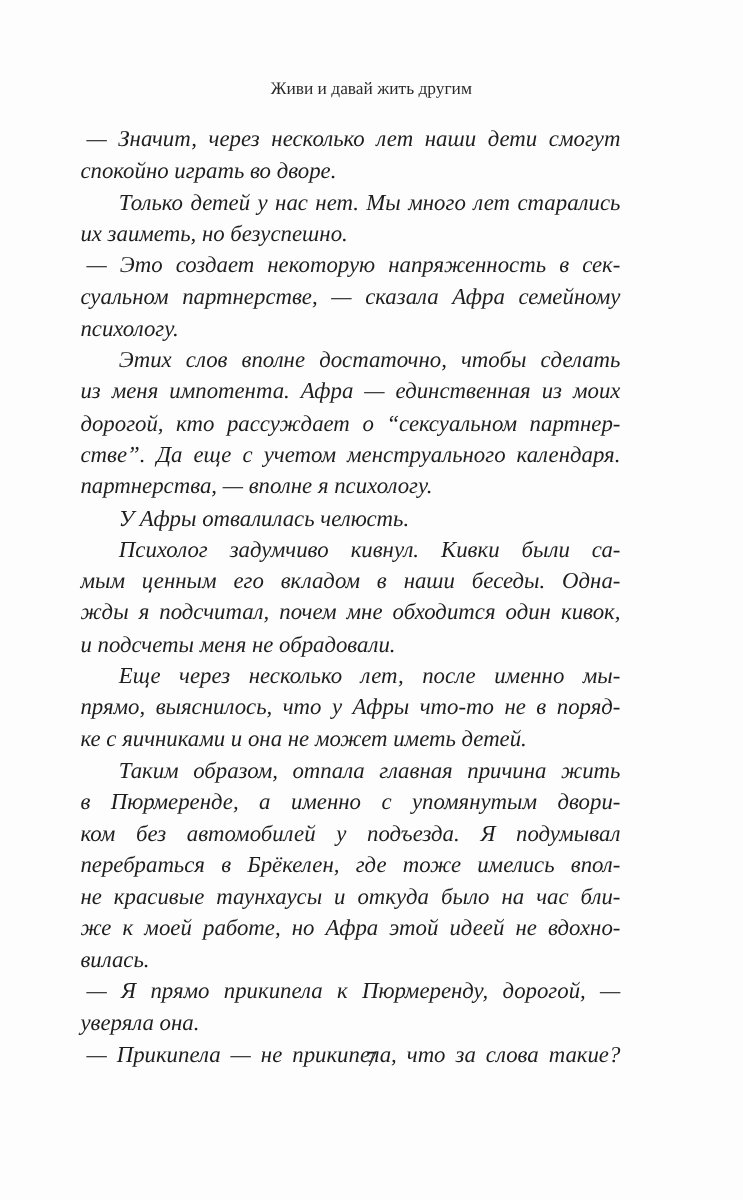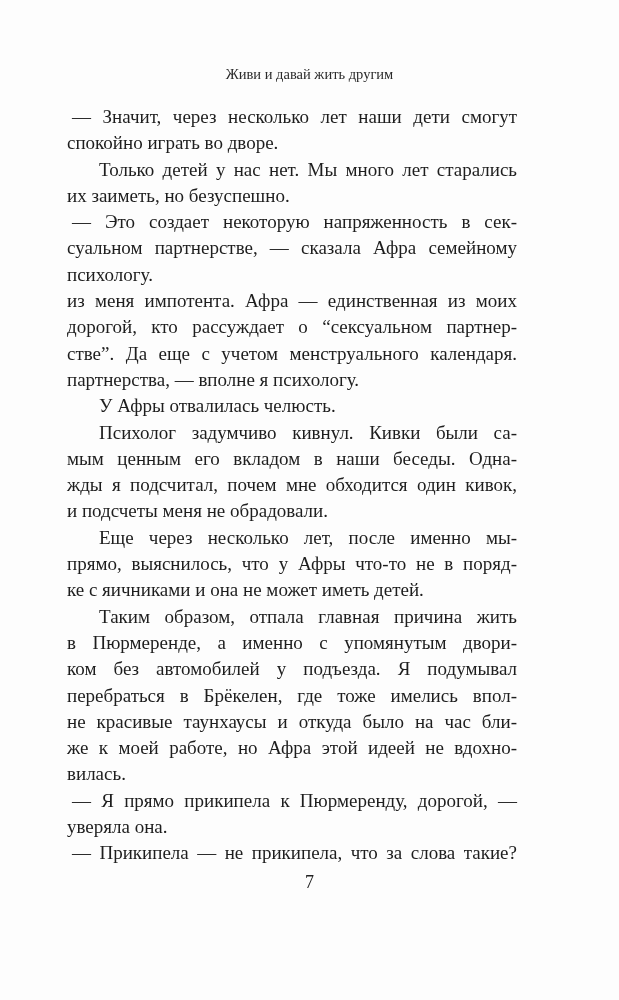--- a/index.html
+++ b/index.html
@@ -4,21 +4,21 @@
   <style>
     html, body { margin: 0; padding: 0; background: #ffffff; }
     body { width: 619px; height: 1000px; position: relative; overflow: hidden; }
     .page { position: absolute; left: 0; top: 0; width: 619px; height: 1000px; background: #fdfdfd; }
     .running-head {
       position: absolute; top: 66px; left: 0; width: 619px; text-align: center;
       font-family: "Liberation Serif", "DejaVu Serif", serif; font-size: 14.5px; color: #2a2a2a;
     }
     .text {
       position: absolute; left: 67px; top: 104px; width: 450px;
-      font-family: "Liberation Serif", "DejaVu Serif", serif; font-size: 19px; line-height: 26.3px; color: #1e1e1e;
+      font-family: "Liberation Serif", "DejaVu Serif", serif; font-size: 19px; line-height: 26.3px; color: #1e1e1e; font-style: italic;
     }
     .line { display: block; white-space: nowrap; height: 26.3px; }
     .line.just { text-align: justify; text-align-last: justify; }
     .line.indent { padding-left: 32px; }
     .line.dash { padding-left: 5px; }
     .page-number {
       position: absolute; top: 872px; left: 0; width: 619px; text-align: center;
       font-family: "Liberation Serif", "DejaVu Serif", serif; font-size: 18px; color: #222;
     }
   </style>
@@ -28,20 +28,21 @@
 <div class="page">
   <div class="running-head">Живи и давай жить другим</div>
   <div class="text" id="text-body">
       <span class="line just dash">— Значит, через несколько лет наши дети смогут</span>
       <span class="line">спокойно играть во дворе.</span>
       <span class="line just indent">Только детей у нас нет. Мы много лет старались</span>
       <span class="line">их заиметь, но безуспешно.</span>
       <span class="line just dash">— Это создает некоторую напряженность в сек-</span>
       <span class="line just">суальном партнерстве, — сказала Афра семейному</span>
       <span class="line">психологу.</span>
+      <span class="line just indent">Этих слов вполне достаточно, чтобы сделать</span>
       <span class="line just">из меня импотента. Афра — единственная из моих</span>
       <span class="line just">дорогой, кто рассуждает о “сексуальном партнер-</span>
       <span class="line just">стве”. Да еще с учетом менструального календаря.</span>
       <span class="line">партнерства, — вполне я психологу.</span>
       <span class="line indent">У Афры отвалилась челюсть.</span>
       <span class="line just indent">Психолог задумчиво кивнул. Кивки были са-</span>
       <span class="line just">мым ценным его вкладом в наши беседы. Одна-</span>
       <span class="line just">жды я подсчитал, почем мне обходится один кивок,</span>
       <span class="line">и подсчеты меня не обрадовали.</span>
       <span class="line just indent">Еще через несколько лет, после именно мы-</span>

